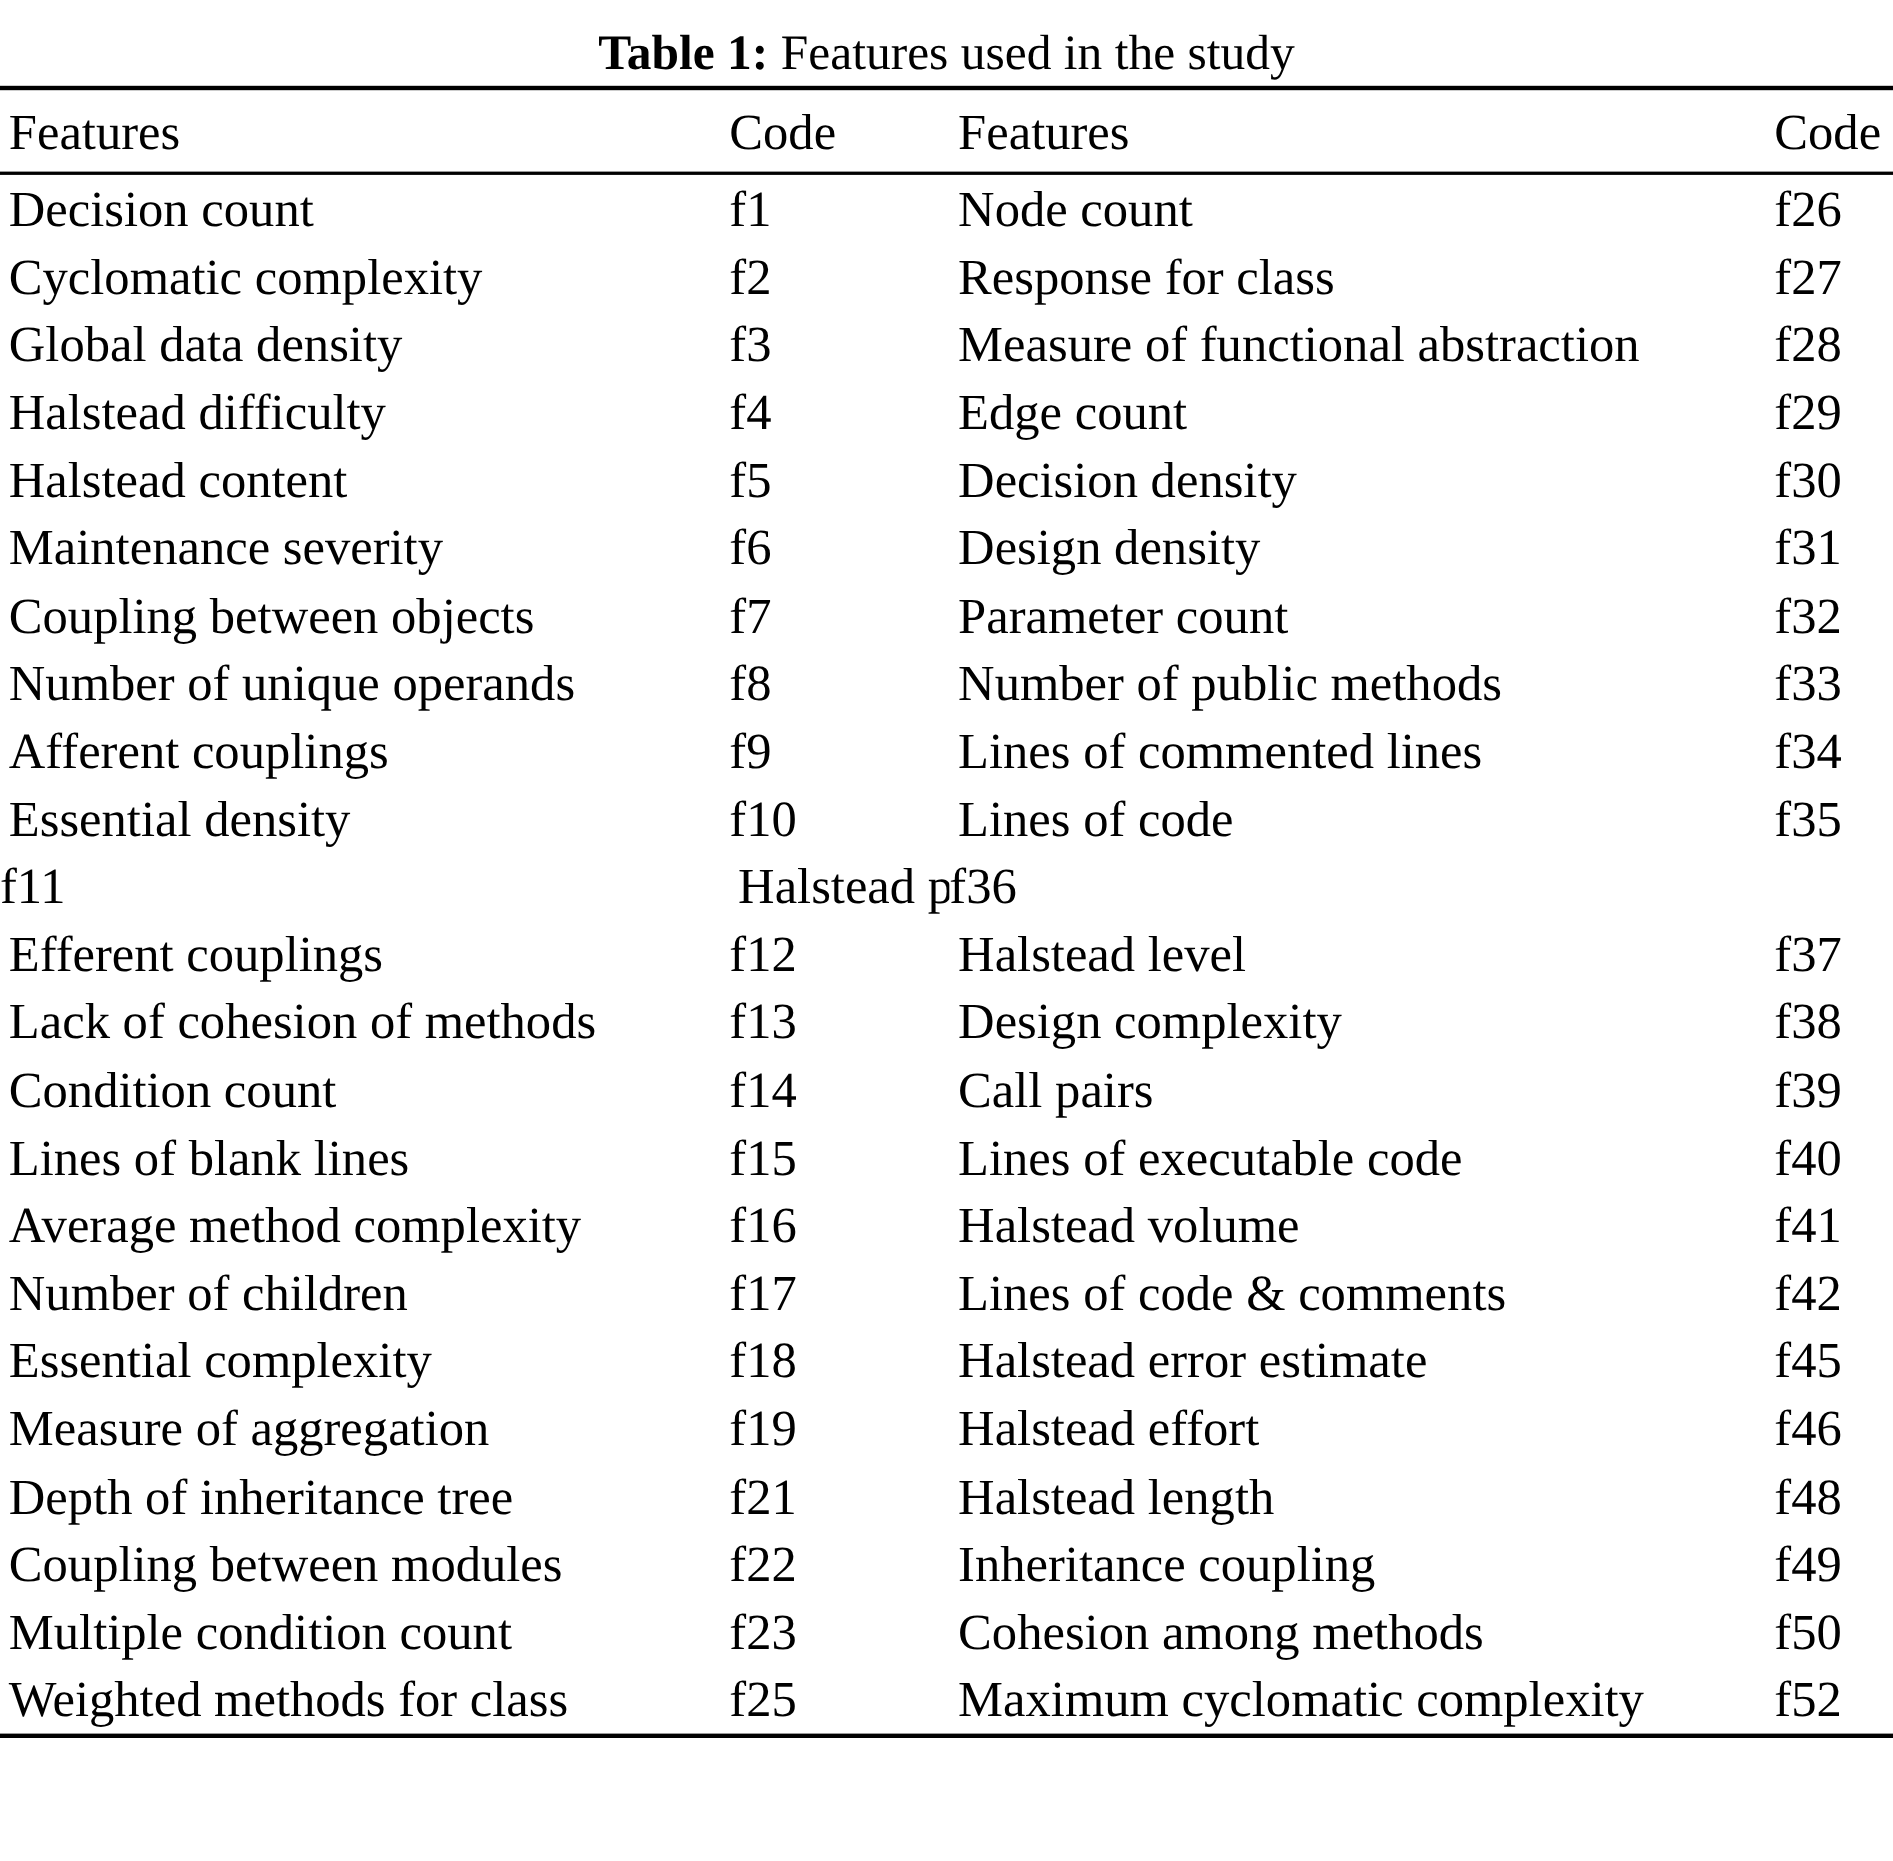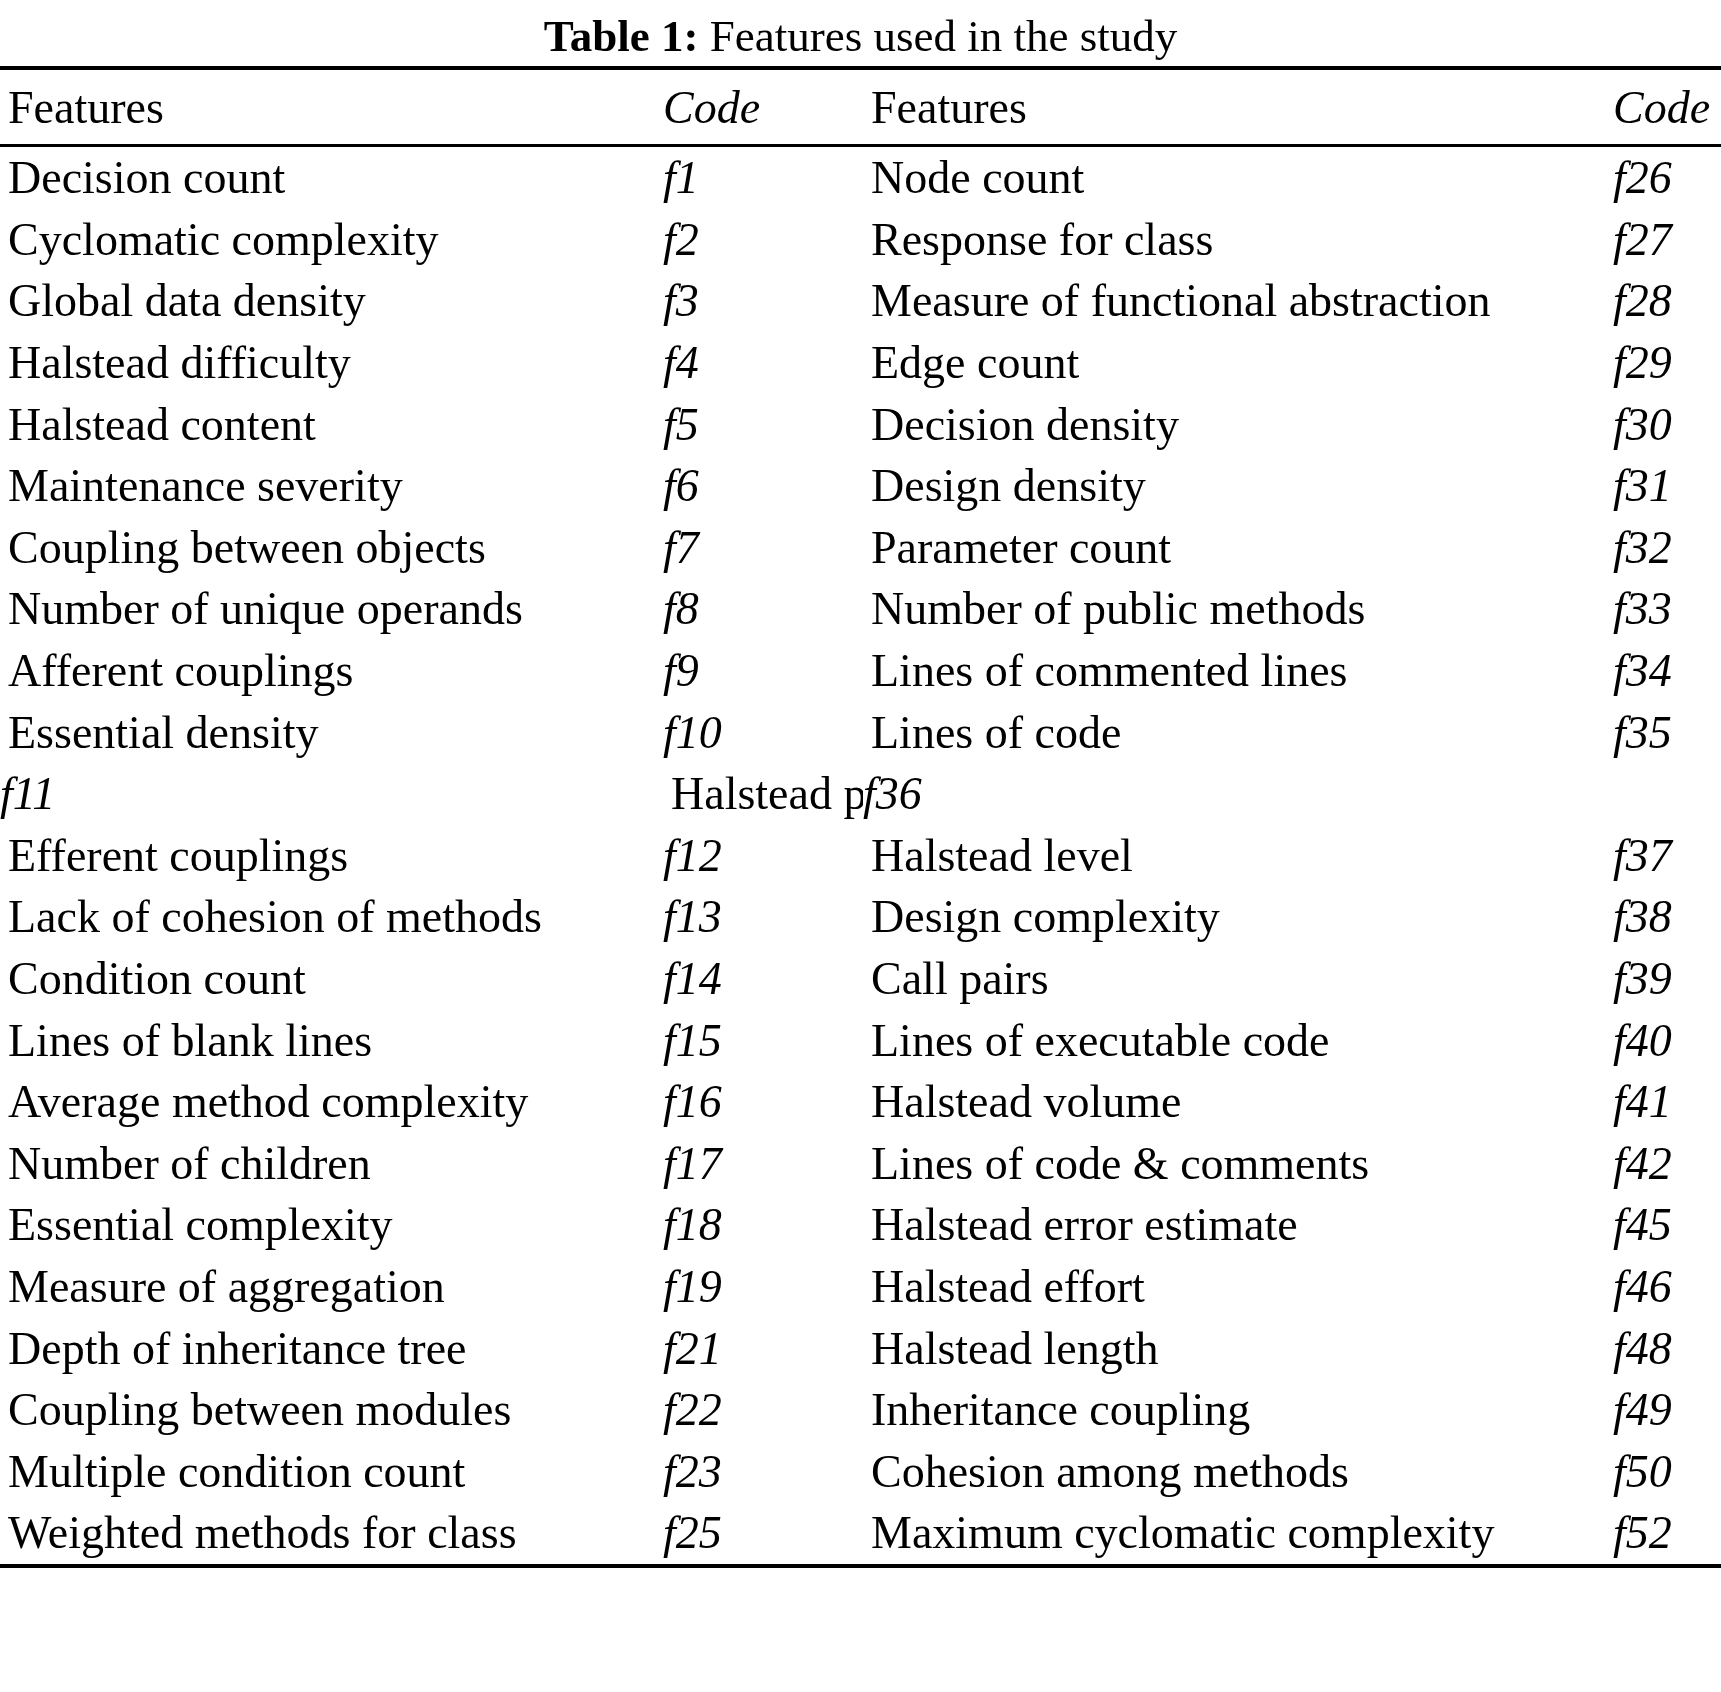--- a/index.html
+++ b/index.html
@@ -4,41 +4,41 @@
 <style>
   html, body { margin: 0; padding: 0; background: #ffffff; }
   .page {
     width: 1721px; height: 1692px;
     background: #ffffff; color: #000000;
     font-family: "Liberation Serif", serif;
     overflow: hidden;
   }
   .title {
     height: 58px;
-    padding-top: 8px;
+    padding-top: 20px;
     text-align: center;
     font-size: 45px;
     line-height: 56px;
     white-space: nowrap;
   }
   .title .title-label { font-weight: bold; }
   .rule { background: #000000; width: 1721px; }
   .rule.thick { height: 4px; }
   .rule.thin  { height: 3px; }
   .grid-row {
     display: grid;
     grid-template-columns: 663px 200px 750px auto;
     align-items: center;
     font-size: 46px;
     white-space: nowrap;
   }
   .header-row { height: 74px; }
   .body-row   { height: 61.6px; }
   .feature-cell { padding-left: 8px; overflow: hidden; }
-  .code-cell    { overflow: hidden; font-style: italic; }
+  .code-cell    { overflow: hidden; }
 </style>
 </head>
 <body>
 
 <div class="page">
 
   <div class="title">
     <span class="title-label">Table 1:</span>
     <span> </span>
     <span class="title-text">Features used in the study</span>

